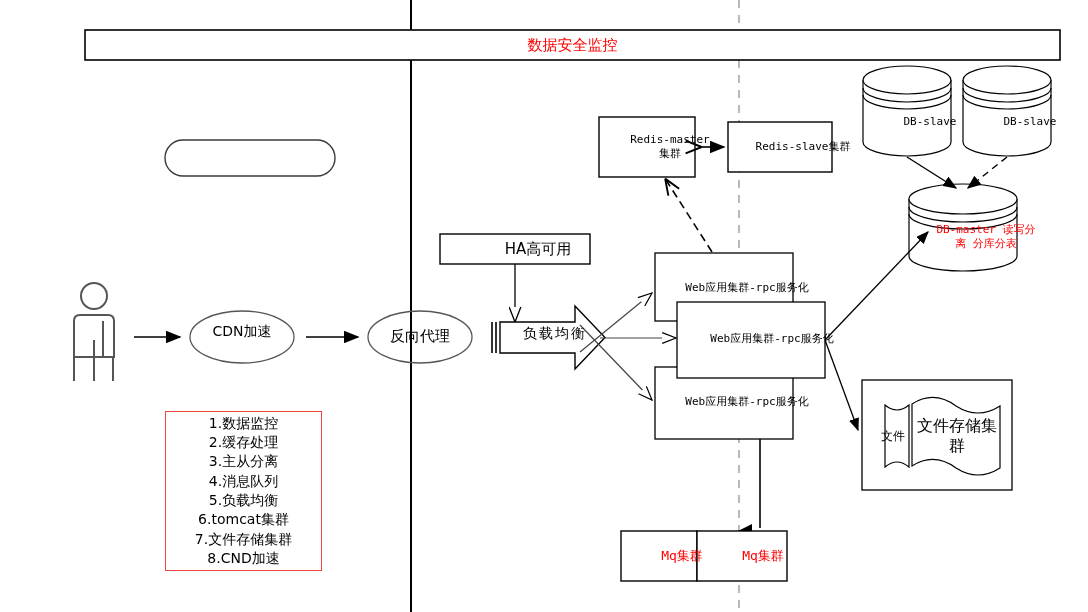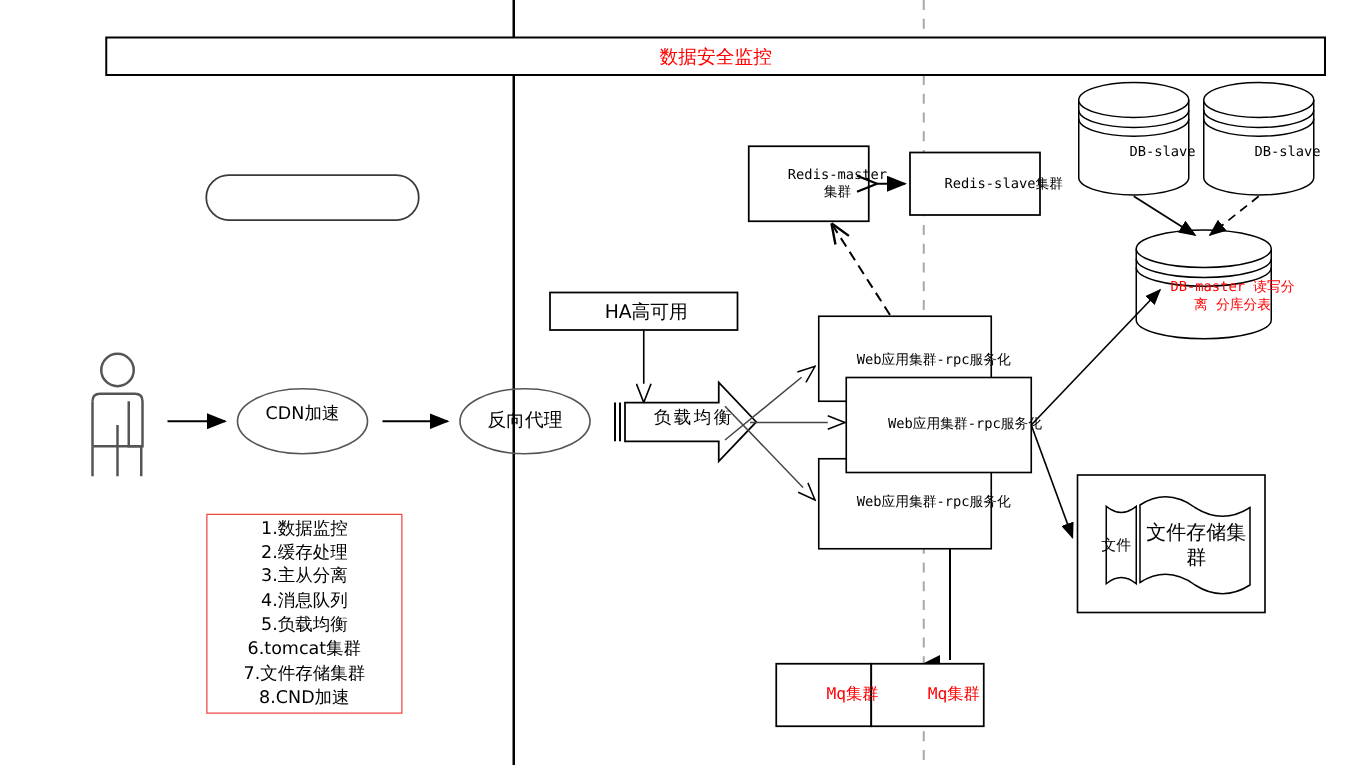--- a/index.html
+++ b/index.html
@@ -23,23 +23,23 @@
   #legend-box{position:absolute;left:165px;top:411px;width:157px;height:160px;
               border:1px solid #ef4444;background:#fff;box-sizing:border-box;
               display:flex;flex-direction:column;align-items:center;
               justify-content:center;padding:2px 0;}
   #legend-box .li{font-size:14px;color:#000;line-height:1.38;white-space:nowrap;
                   font-family:"DejaVu Sans","Liberation Sans",sans-serif;}
   
   #cdn-label{left:192px;top:320px;width:100px;height:24px;font-size:14px;}
   #proxy-label{left:372px;top:324px;width:96px;height:24px;font-size:15px;text-align:center;}
   
-  #ha-label{left:440px;top:236px;width:154px;height:26px;font-size:15px;}
-  
-  #lb-label{left:510px;top:324px;width:90px;height:22px;font-size:14px;letter-spacing:2px;}
+  #ha-label{left:440px;top:236px;width:154px;height:26px;font-size:15px;padding-left:21px;}
+  
+  #lb-label{left:510px;top:324px;width:90px;height:22px;font-size:14px;letter-spacing:2px;font-family:Liberation Mono, monospace;}
   
   #redis-master-label{left:601px;top:124px;width:92px;height:46px;font-size:11px;}
   #redis-slave-label{left:730px;top:134px;width:100px;height:26px;font-size:11px;}
   
   #web1-label{left:660px;top:277px;width:128px;height:22px;font-size:11px;}
   #web2-label{left:682px;top:328px;width:134px;height:22px;font-size:11px;}
   #web3-label{left:660px;top:391px;width:128px;height:22px;font-size:11px;}
   
   #dbslave1-label{left:862px;top:112px;width:90px;height:20px;font-size:11px;}
   #dbslave2-label{left:962px;top:112px;width:90px;height:20px;font-size:11px;}

